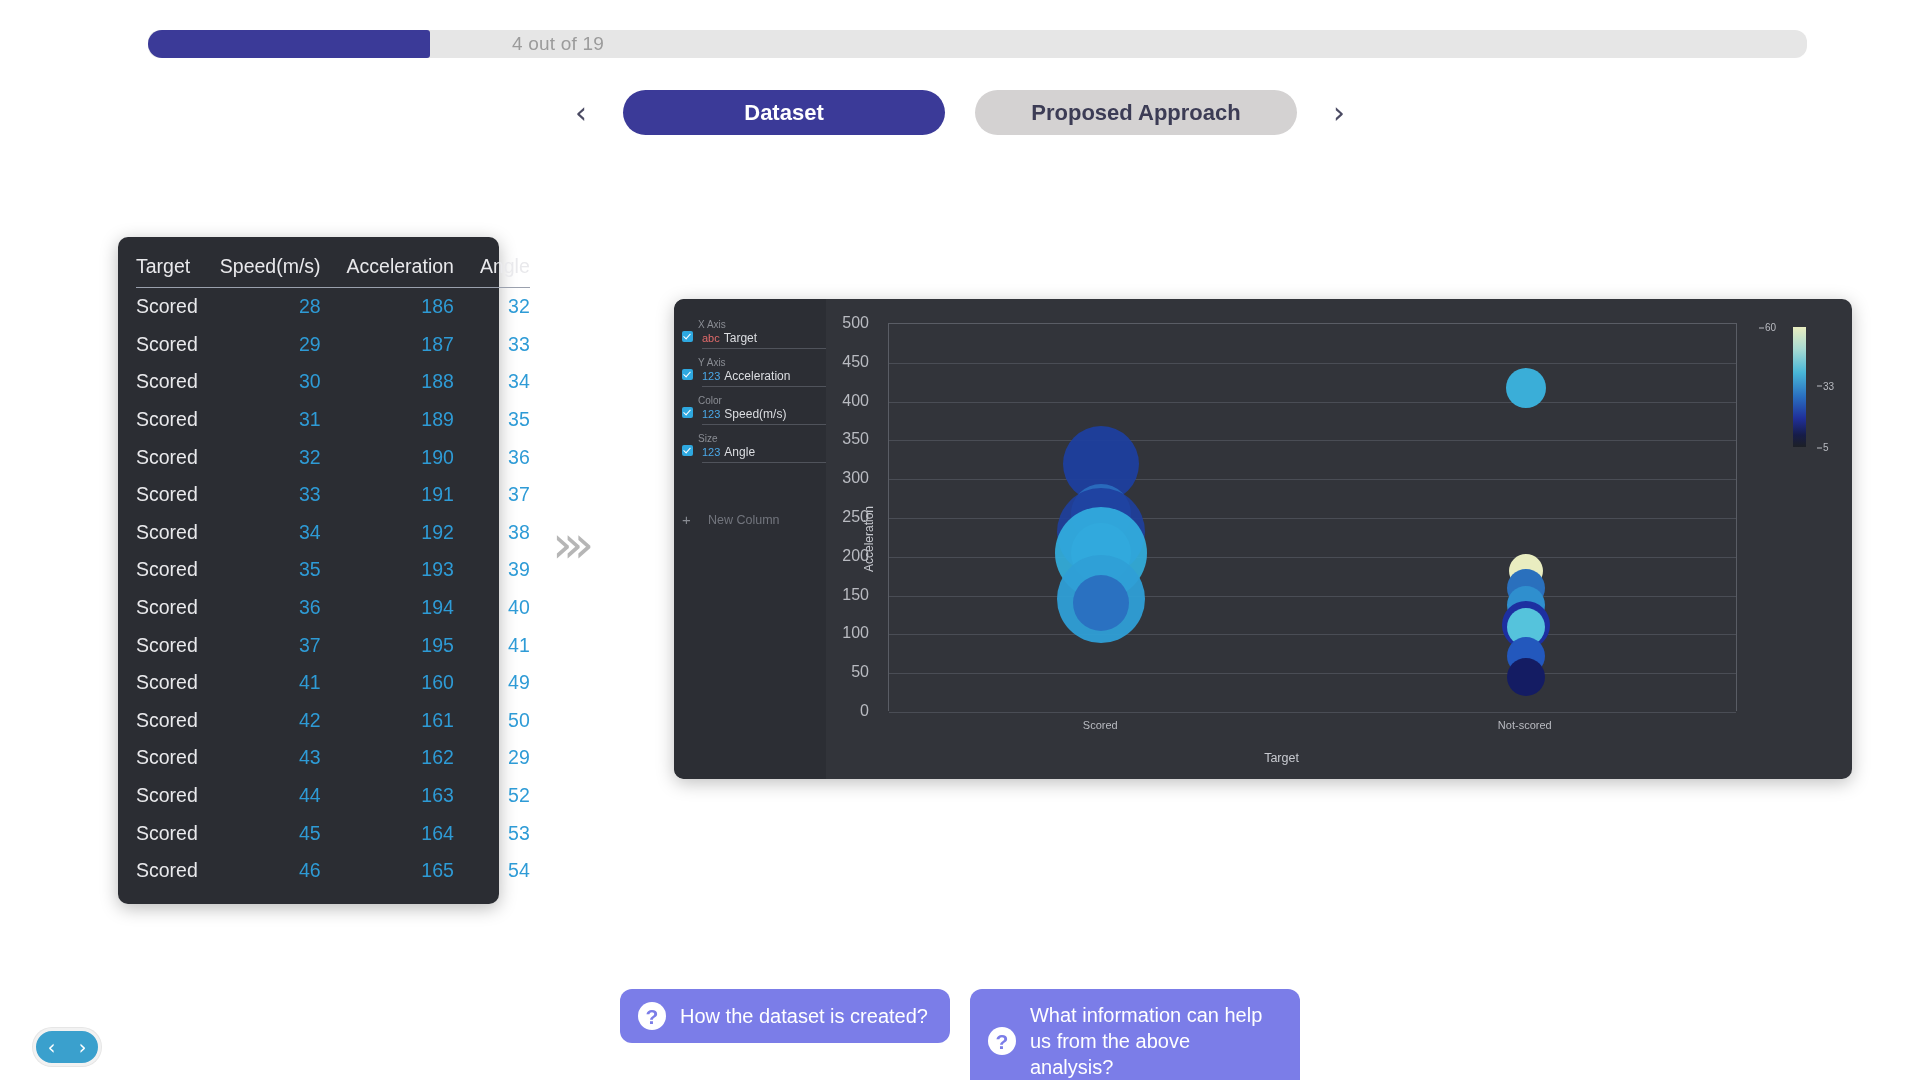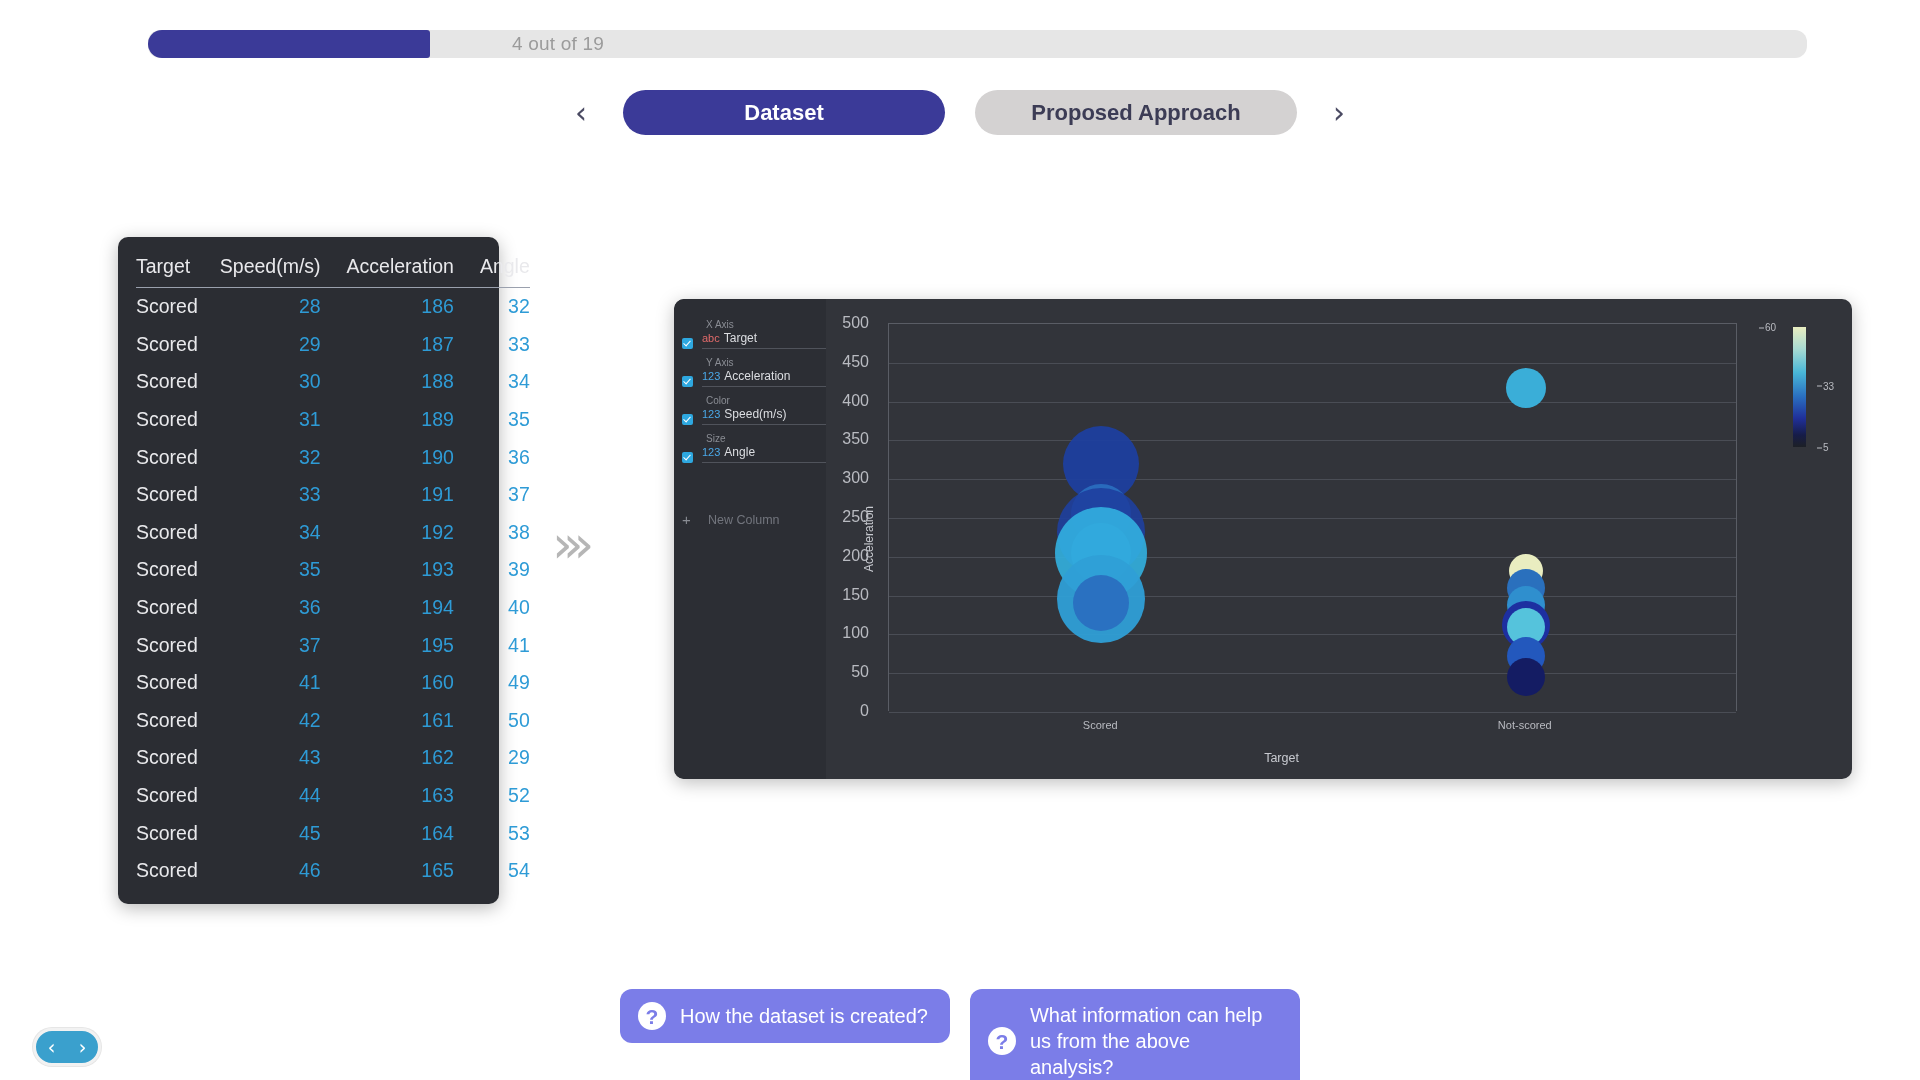--- a/index.html
+++ b/index.html
@@ -91,23 +91,23 @@
     display: flex; overflow: hidden;
   }
   .chart-sidebar {
     width: 152px; height: 100%;
     background: #2c2e34; padding: 20px 0 0 0;
     border-radius: 10px 0 0 10px;
     position: relative;
   }
   .field-row { padding: 0 0 0 8px; margin-bottom: 8px; }
   .field-label {
-    font-size: 10px; color: #8a8d94; margin-left: 24px; margin-bottom: 1px;
-  }
-  .field-line { display: flex; align-items: flex-end; }
+    font-size: 10px; color: #8a8d94; margin-left: 16px; margin-bottom: 1px;
+  }
+  .field-line { display: flex; align-items: flex-start; }
   .cbx {
     width: 11px; height: 11px; border-radius: 2px;
     background: #2ea8e0; margin-right: 9px; flex: none;
     position: relative;
   }
   .cbx::after {
     content: ""; position: absolute; left: 3px; top: 1px;
     width: 3px; height: 6px; border: solid #ffffff;
     border-width: 0 1.6px 1.6px 0; transform: rotate(42deg);
   }

